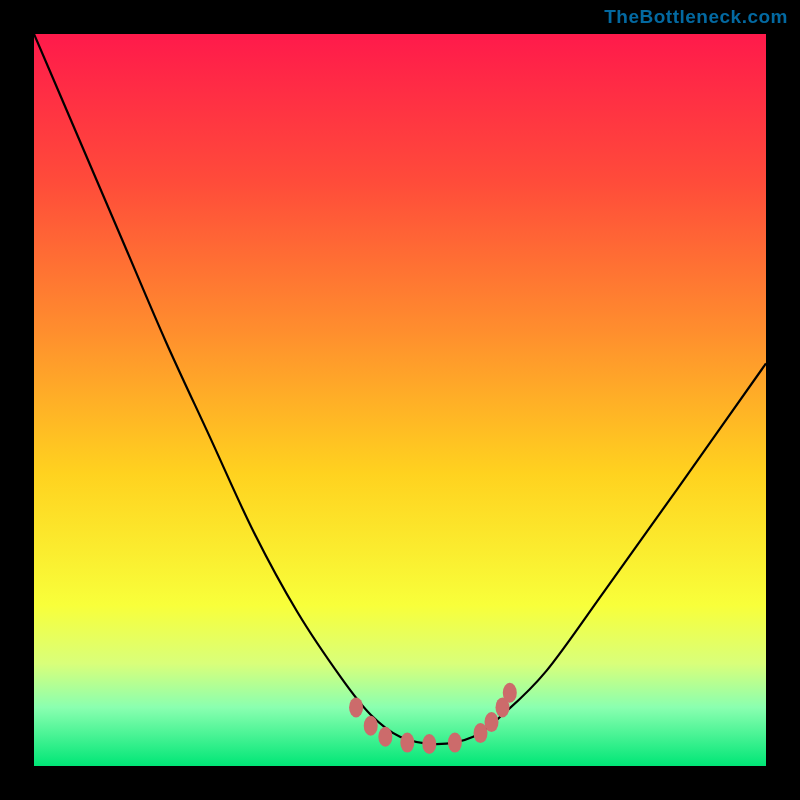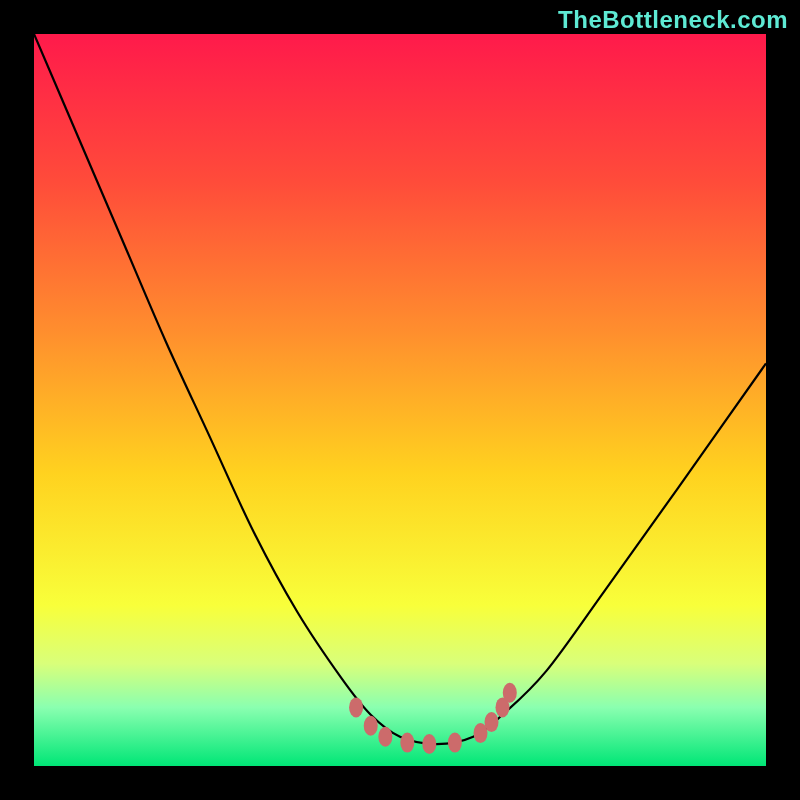--- a/index.html
+++ b/index.html
@@ -16,23 +16,23 @@
     left: 0;
     top: 0;
     width: 800px;
     height: 800px;
     background: #000;
   }
   .watermark {
     position: absolute;
     top: 6px;
     right: 12px;
-    font-size: 24px;
+    font-size: 19px;
     font-weight: 600;
-    color: #5eead4;
+    color: #0369a1;
     letter-spacing: 0.5px;
     z-index: 10;
   }
   .plot-area {
     position: absolute;
     left: 34px;
     top: 34px;
     width: 732px;
     height: 732px;
   }

